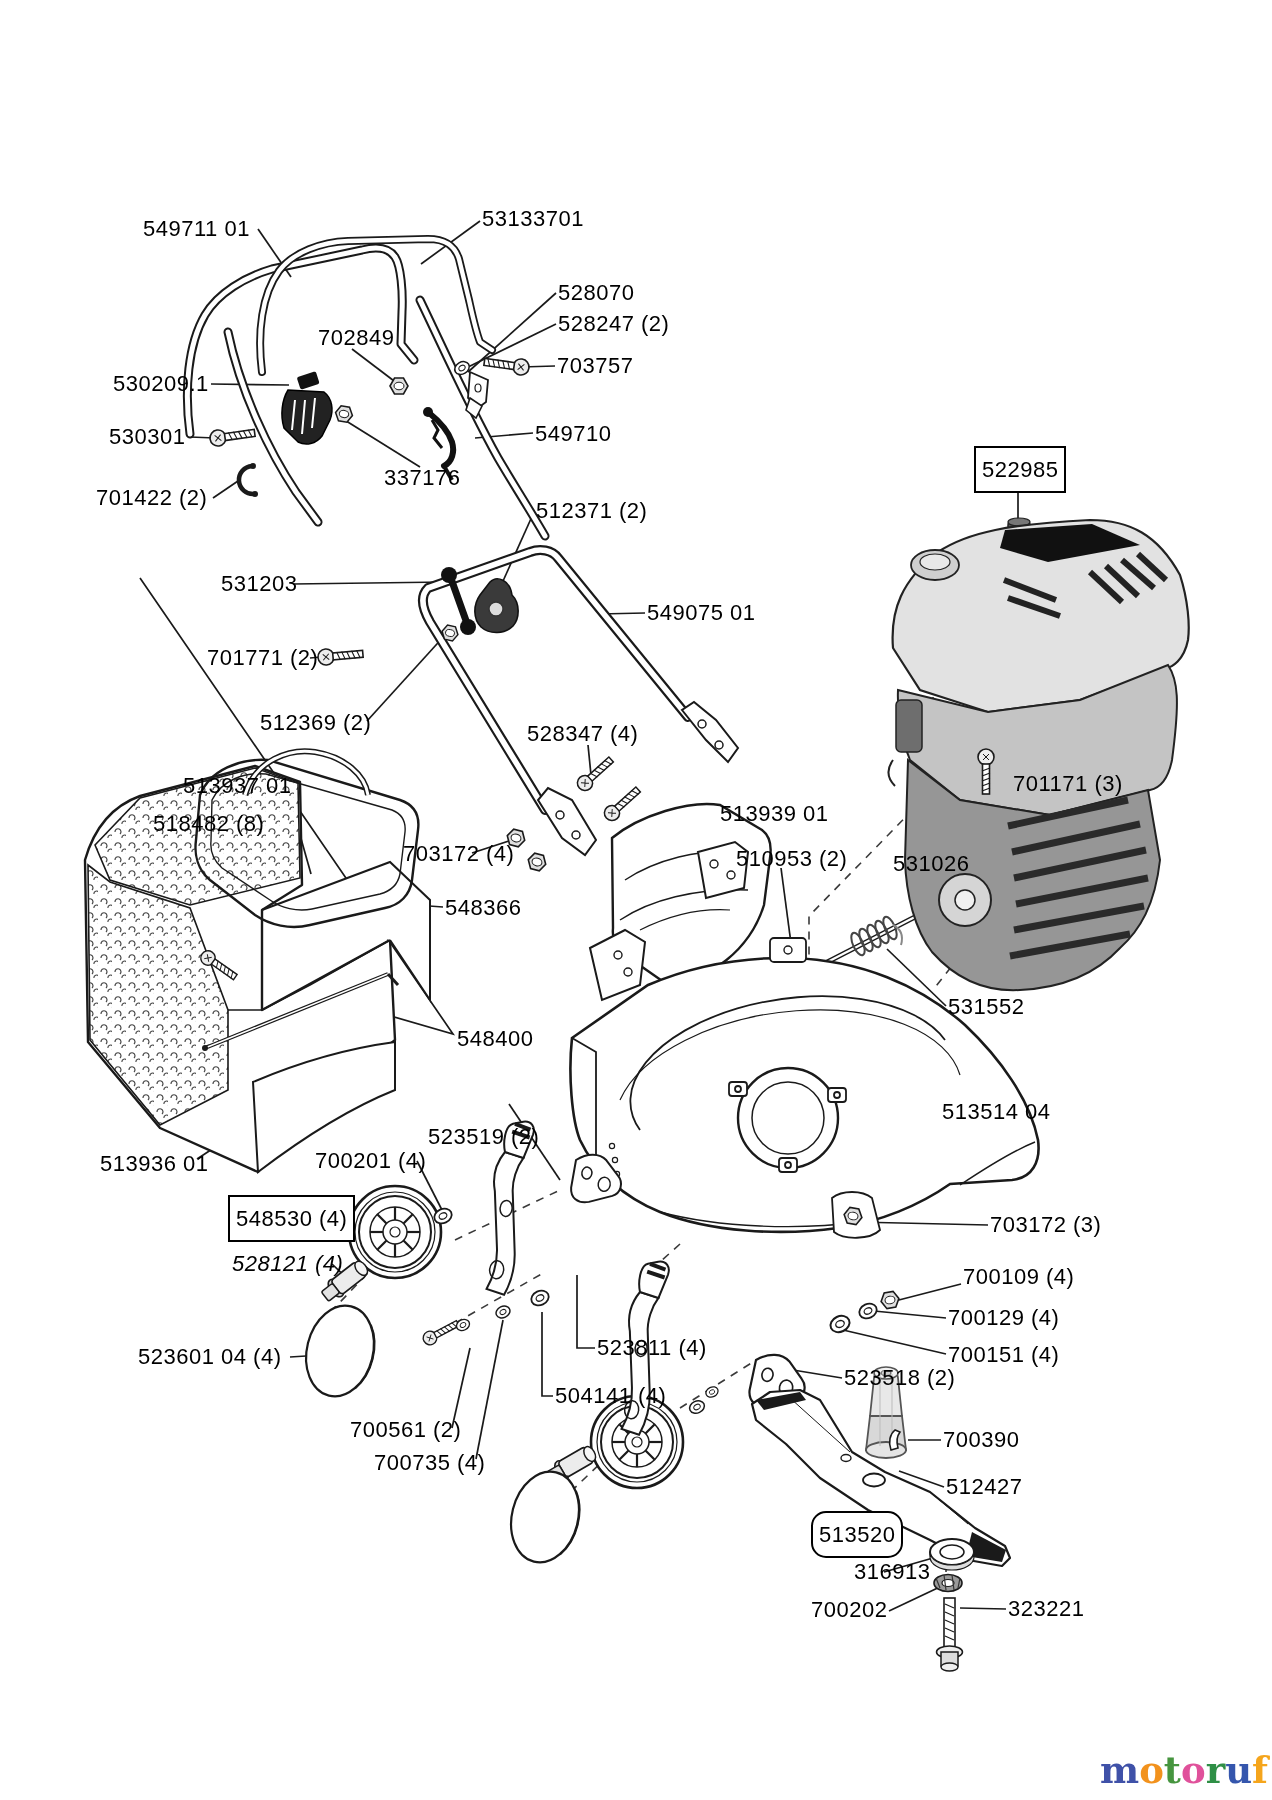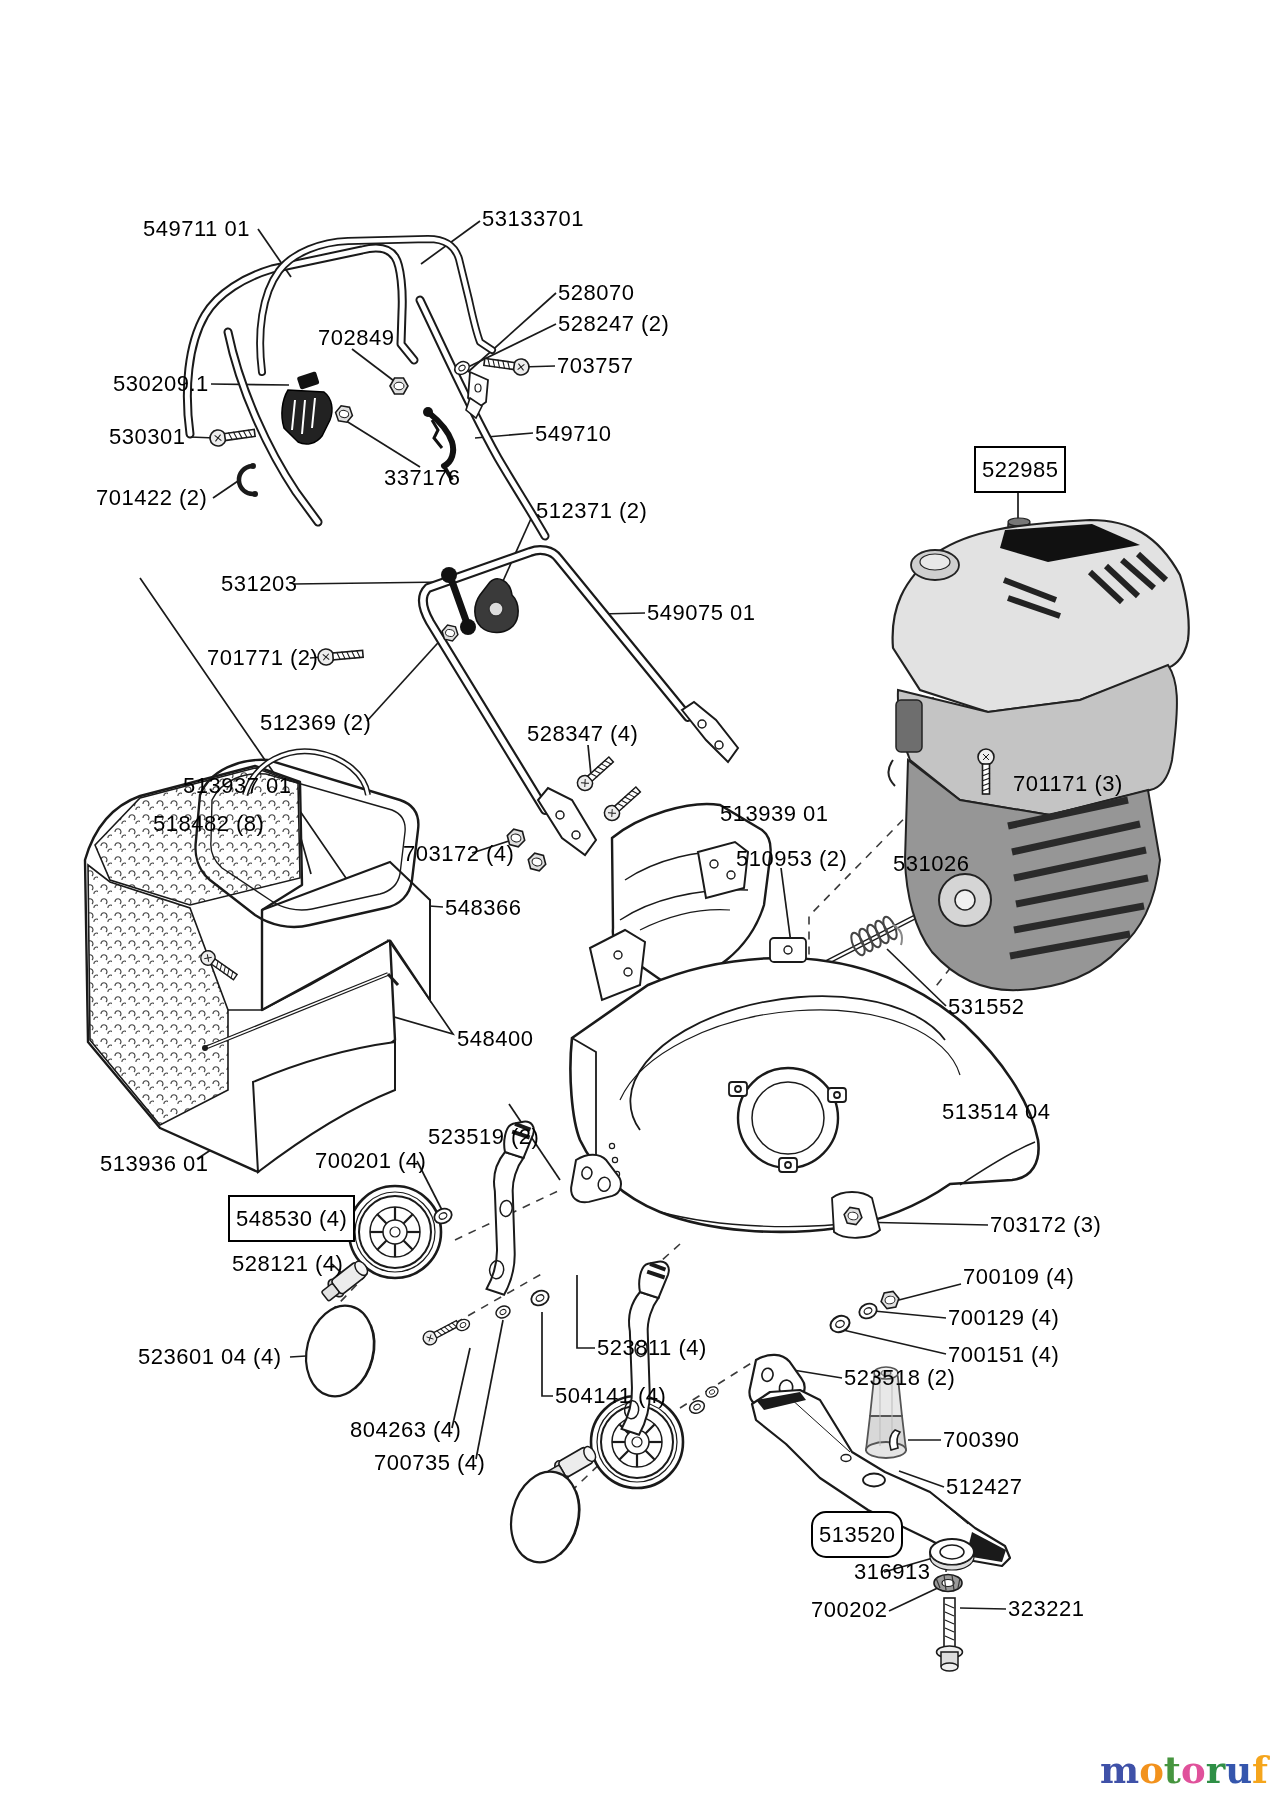--- a/index.html
+++ b/index.html
@@ -408,23 +408,23 @@
       <div class="label" style="left: 736px; top: 846px;">510953 (2)</div>
       <div class="label" style="left: 893px; top: 851px;">531026</div>
       <div class="label" style="left: 1013px; top: 771px;">701171 (3)</div>
       <div class="label" style="left: 948px; top: 994px;">531552</div>
       <div class="label boxed" style="left: 974px; top: 446px;">522985</div>
       <div class="label" style="left: 457px; top: 1026px;">548400</div>
       <div class="label" style="left: 100px; top: 1151px;">513936 01</div>
       <div class="label" style="left: 428px; top: 1091px; margin-top: 33px;">523519 (2)</div>
       <div class="label" style="left: 315px; top: 1148px;">700201 (4)</div>
       <div class="label boxed" style="left: 228px; top: 1195px;">548530 (4)</div>
-      <div class="label" style="left: 232px; top: 1251px;">528121 (4)</div>
+      <div class="label" style="left: 232px; top: 1251px; font-style: italic;">528121 (4)</div>
       <div class="label" style="left: 138px; top: 1344px;">523601 04 (4)</div>
-      <div class="label" style="left: 350px; top: 1417px;">804263 (4)</div>
+      <div class="label" style="left: 350px; top: 1417px;">700561 (2)</div>
       <div class="label" style="left: 374px; top: 1450px;">700735 (4)</div>
       <div class="label" style="left: 555px; top: 1383px;">504141 (4)</div>
       <div class="label" style="left: 597px; top: 1335px;">523811 (4)</div>
       <div class="label" style="left: 942px; top: 1099px;">513514 04</div>
       <div class="label" style="left: 990px; top: 1212px;">703172 (3)</div>
       <div class="label" style="left: 963px; top: 1264px;">700109 (4)</div>
       <div class="label" style="left: 948px; top: 1305px;">700129 (4)</div>
       <div class="label" style="left: 948px; top: 1342px;">700151 (4)</div>
       <div class="label" style="left: 844px; top: 1365px;">523518 (2)</div>
       <div class="label" style="left: 943px; top: 1427px;">700390</div>

